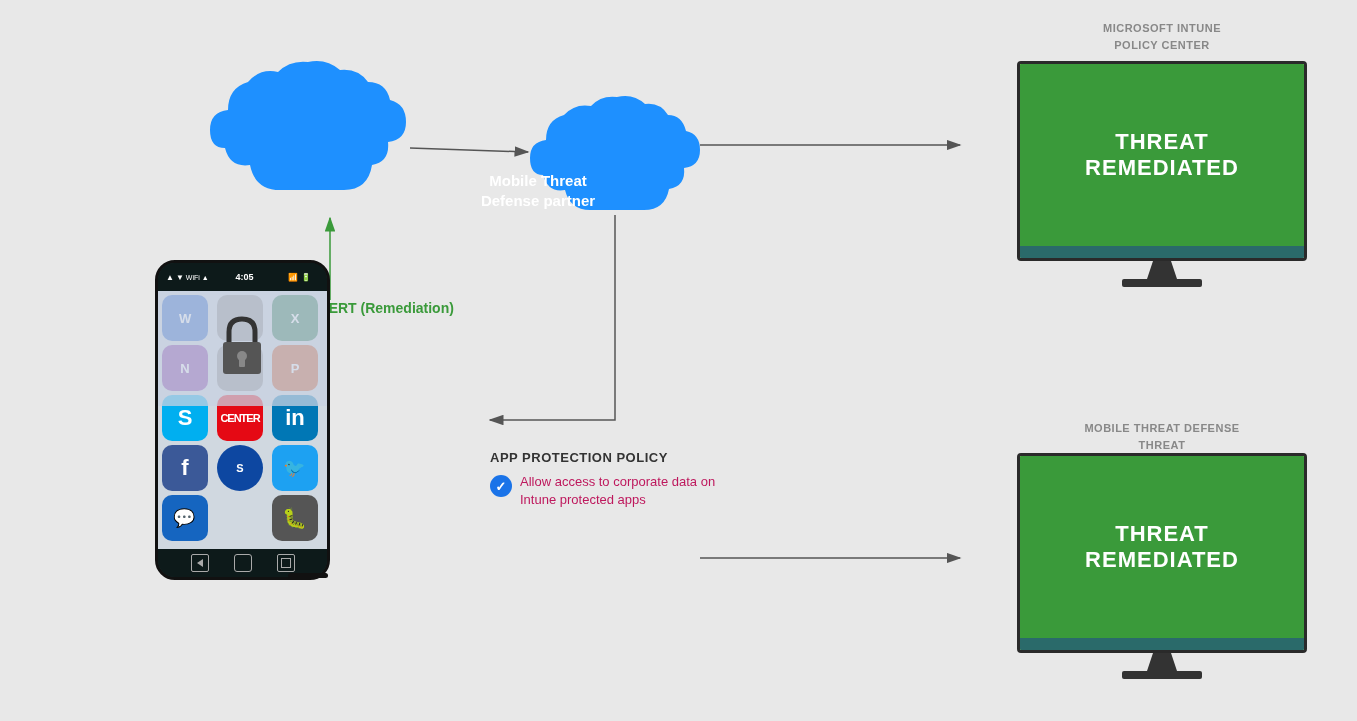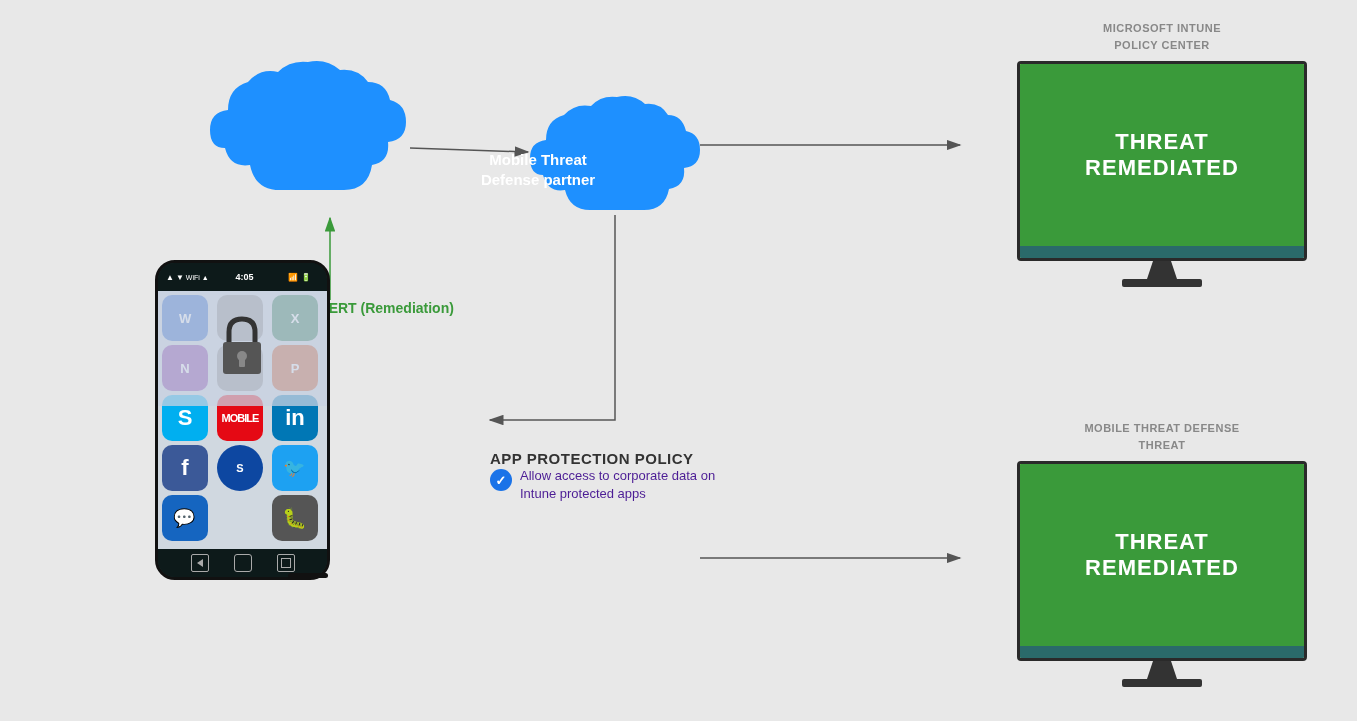--- a/index.html
+++ b/index.html
@@ -22,20 +22,21 @@
 
     .cloud-label {
       position: absolute;
       color: white;
       font-weight: 600;
       font-size: 15px;
       text-align: center;
       line-height: 1.3;
       z-index: 2;
       width: 140px;
+      margin-top: 21px;
     }
 
     
     .monitor-container {
       position: absolute;
       display: flex;
       flex-direction: column;
       align-items: center;
     }
 
@@ -207,25 +208,25 @@
     }
 
     
     .app-policy-box {
       position: absolute;
       left: 490px;
       top: 450px;
     }
 
     .app-policy-title {
-      font-size: 15px;
+      font-size: 13px;
       font-weight: 700;
       color: #333;
       letter-spacing: 0.5px;
-      margin-bottom: 0;
+      margin-bottom: 8px;
     }
 
     .app-policy-item {
       display: flex;
       align-items: flex-start;
       gap: 8px;
     }
 
     .check-circle {
       width: 22px;
@@ -240,21 +241,21 @@
     }
 
     .check-mark {
       color: white;
       font-size: 13px;
       font-weight: 700;
     }
 
     .app-policy-text {
       font-size: 13px;
-      color: #4c1d95;
+      color: #be185d;
       line-height: 1.4;
       max-width: 200px;
     }
 
     
     .alert-text {
       position: absolute;
       left: 310px;
       top: 300px;
       color: #3a9a3a;
@@ -342,21 +343,21 @@
         </div>
       </div>
       <div class="monitor-screen-bottom"></div>
     </div>
     <div class="monitor-stand"></div>
     <div class="monitor-base"></div>
   </div>
 
   <div class="monitor-container" style="top: 420px; right: 50px; position: absolute;">
 
-    <div style="font-size: 11px; font-weight: 600; color: #888; text-align: center; letter-spacing: 0.5px; margin-bottom: 8px; line-height: 1.5;">
+    <div style="font-size: 11px; font-weight: 600; color: #888; text-align: center; letter-spacing: 0.5px; line-height: 1.5;">
       <div>MOBILE THREAT DEFENSE</div>
       <div>THREAT</div>
     </div>
     <div class="monitor-screen" style="width: 290px; height: 200px;">
       <div class="monitor-screen-inner">
         <div class="threat-text">
           <div>THREAT</div>
           <div>REMEDIATED</div>
         </div>
       </div>
@@ -388,21 +389,21 @@
 
           <div class="app-icon app-word" style="font-size: 13px; font-weight: 900; letter-spacing: -0.5px;">W</div>
           <div class="app-icon" style="background: #888;"></div>
           <div class="app-icon app-excel" style="font-size: 13px; font-weight: 900;">X</div>
 
           <div class="app-icon app-onenote" style="font-size: 13px; font-weight: 900;">N</div>
           <div class="app-icon" style="background: #888;"></div>
           <div class="app-icon app-ppt" style="font-size: 13px; font-weight: 900;">P</div>
 
           <div class="app-icon app-skype" style="font-size: 22px;">S</div>
-          <div class="app-icon app-netflix">MOBILE</div>
+          <div class="app-icon app-netflix">CENTER</div>
           <div class="app-icon app-linkedin">in</div>
 
           <div class="app-icon app-facebook" style="font-size: 22px; font-weight: 900;">f</div>
           <div class="app-icon app-shazam" style="font-size: 11px; font-weight: 900; border-radius: 50%;">S</div>
           <div class="app-icon app-twitter" style="font-size: 18px;">🐦</div>
 
           <div class="app-icon app-chat" style="font-size: 18px;">💬</div>
           <div class="app-icon" style="background: transparent;"></div>
           <div class="app-icon" style="background: #555; font-size: 20px;">🐛</div>
         </div>

